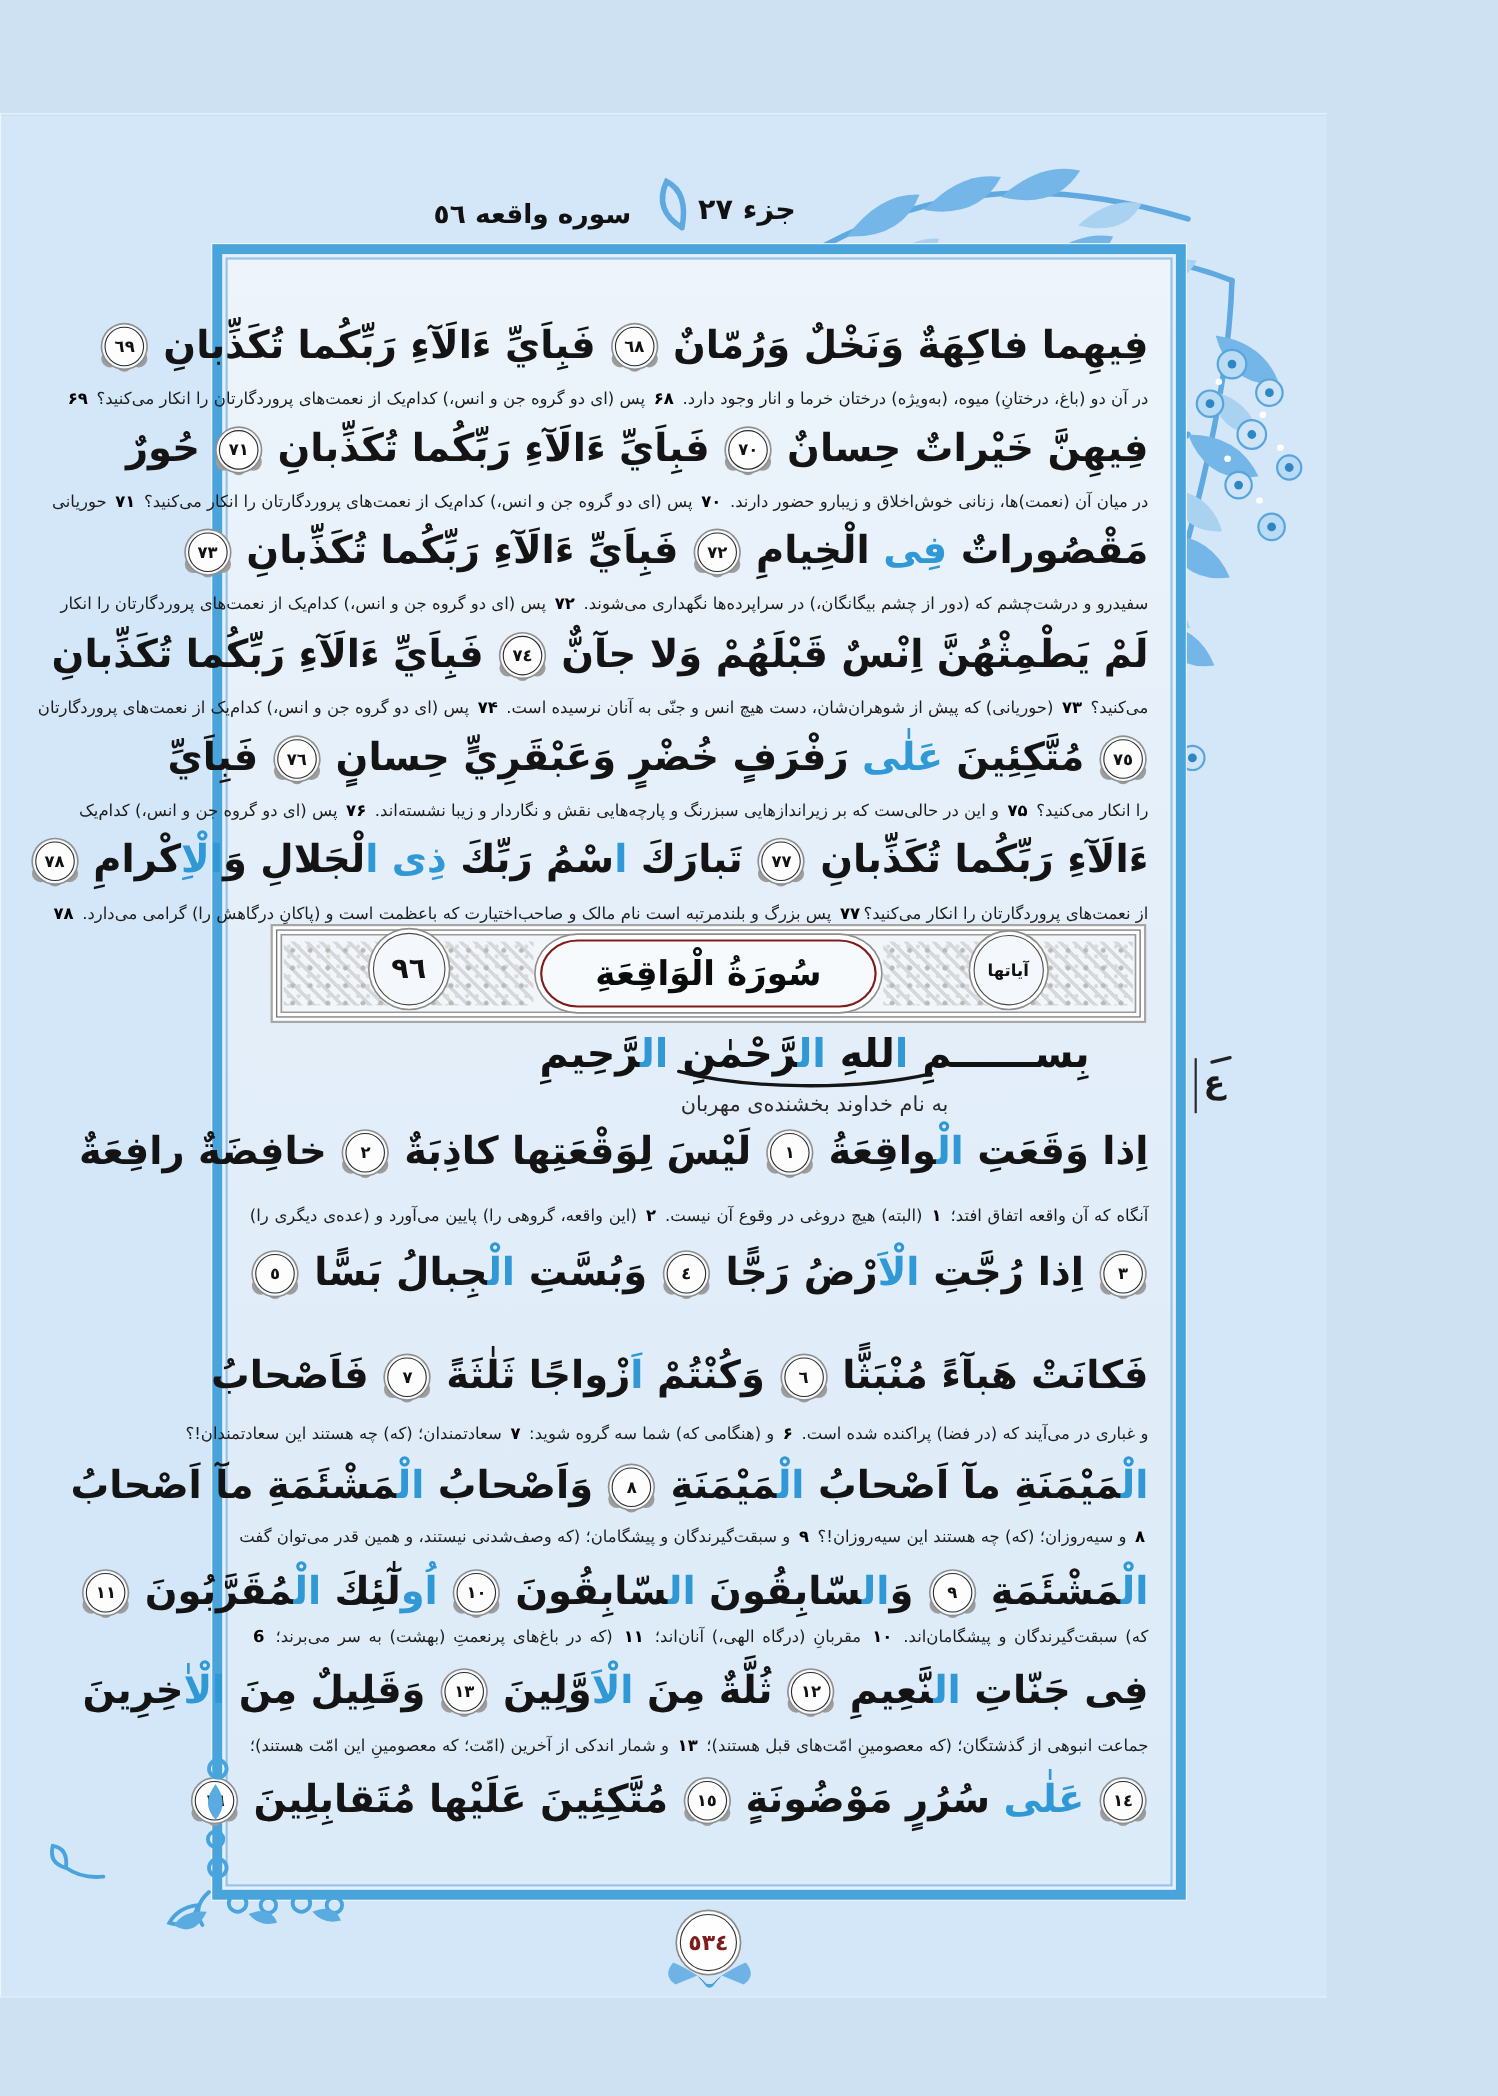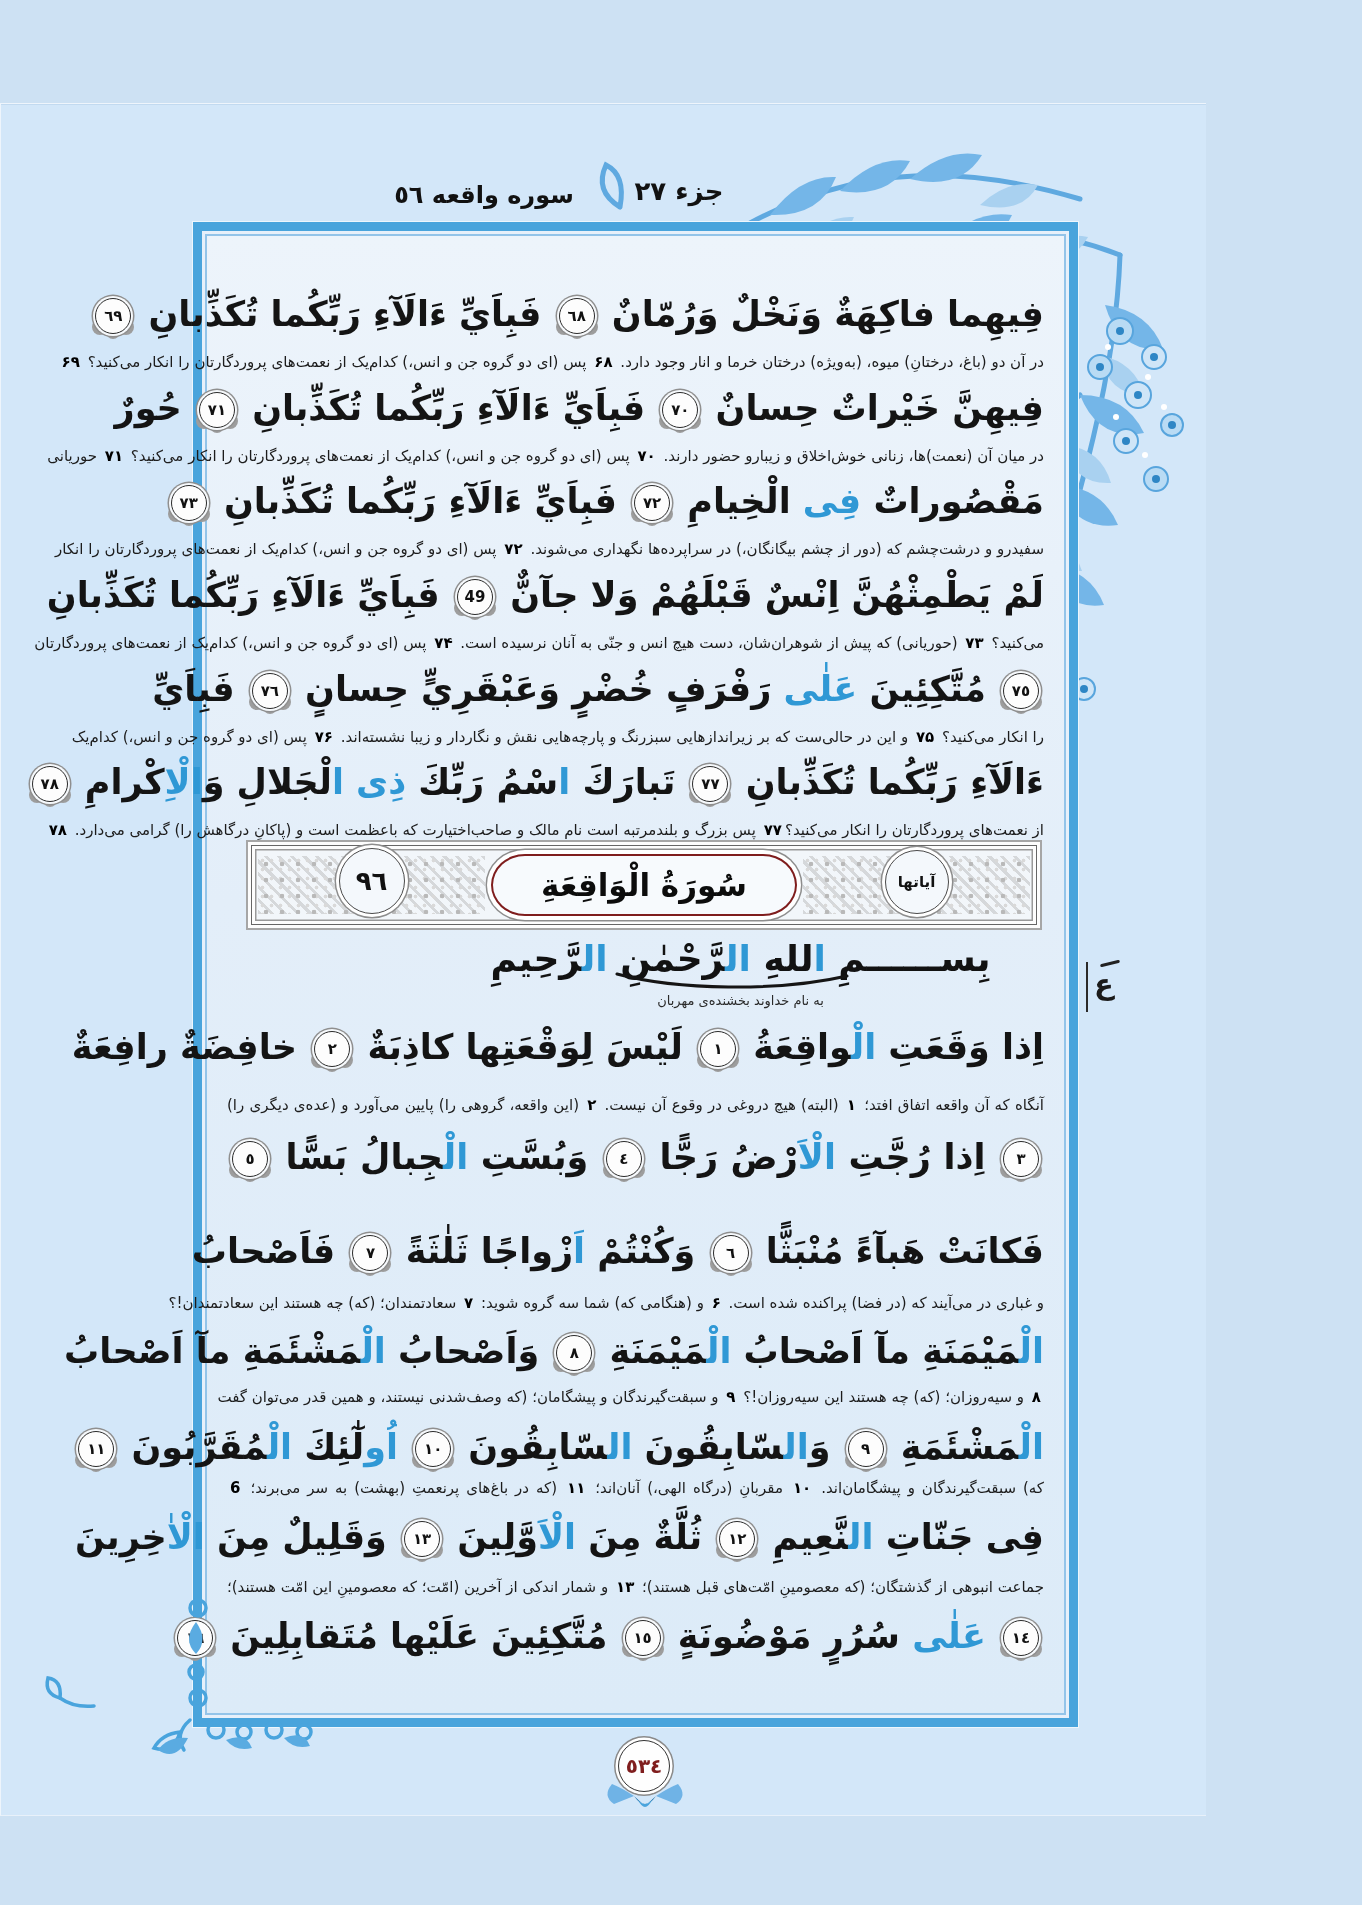--- a/index.html
+++ b/index.html
@@ -88,21 +88,21 @@
   }
   
   .bismillah{
     position:absolute;left:240px;right:30px;top:694px;height:60px;
     text-align:center;font-size:36px;font-weight:700;color:#121212;line-height:58px;
     direction:rtl;white-space:nowrap;
   }
   .bismillah-swash{position:absolute;left:0;top:0;width:100%;height:100%;pointer-events:none;}
   .bismillah-caption{
     position:absolute;left:240px;right:30px;top:757px;height:20px;
-    text-align:center;font-size:13px;color:#2a2a2a;direction:rtl;
+    text-align:center;font-size:19px;color:#2a2a2a;direction:rtl;
   }
   
   .ruku-marker{position:absolute;left:1086px;top:958px;width:44px;height:58px;}
   .ruku-marker .vline{position:absolute;left:0;top:4px;width:1.5px;height:50px;background:#2a2a2a;}
   .ruku-marker .glyph{
     position:absolute;left:8px;top:12px;font-size:29px;font-weight:700;color:#1a1a1a;line-height:1;
   }
   .ruku-marker .stroke{
     position:absolute;left:14px;top:4px;width:20px;height:3px;background:#222;
     border-radius:2px;transform:rotate(-14deg);
@@ -233,21 +233,21 @@
         </svg>
         <span id="bismillah-text"><span class="t">بِســــــمِ </span><span class="t blue">ا</span><span class="t">للهِ </span><span class="t blue">ال</span><span class="t">رَّحْمٰنِ </span><span class="t blue">ال</span><span class="t">رَّحِيمِ</span></span>
       </div>
       <div class="bismillah-caption">به نام خداوند بخشنده‌ی مهربان</div>
     <div class="row arabic" style="top: 47px;"><span class="t">فِيهِما فاكِهَةٌ وَنَخْلٌ وَرُمّانٌ </span><span class="medallion">٦٨</span><span class="t"> فَبِاَيِّ ءَالَآءِ رَبِّكُما تُكَذِّبانِ </span><span class="medallion">٦٩</span></div>
         <div class="row persian" style="top: 115px;"><span class="t">در آن دو (باغ، درختانِ) میوه، (به‌ویژه) درختان خرما و انار وجود دارد. </span><span class="fnum">۶۸</span><span class="t"> پس (ای دو گروه جن و انس،) کدام‌یک از نعمت‌های پروردگارتان را انکار می‌کنید؟ </span><span class="fnum">۶۹</span></div>
         <div class="row arabic" style="top: 141px;"><span class="t">فِيهِنَّ خَيْراتٌ حِسانٌ </span><span class="medallion">٧٠</span><span class="t"> فَبِاَيِّ ءَالَآءِ رَبِّكُما تُكَذِّبانِ </span><span class="medallion">٧١</span><span class="t"> حُورٌ</span></div>
         <div class="row persian" style="top: 209px;"><span class="t">در میان آن (نعمت)ها، زنانی خوش‌اخلاق و زیبارو حضور دارند. </span><span class="fnum">۷۰</span><span class="t"> پس (ای دو گروه جن و انس،) کدام‌یک از نعمت‌های پروردگارتان را انکار می‌کنید؟ </span><span class="fnum">۷۱</span><span class="t"> حوریانی</span></div>
         <div class="row arabic" style="top: 234px;"><span class="t">مَقْصُوراتٌ </span><span class="t blue">فِی </span><span class="t">الْخِيامِ </span><span class="medallion">٧٢</span><span class="t"> فَبِاَيِّ ءَالَآءِ رَبِّكُما تُكَذِّبانِ </span><span class="medallion">٧٣</span></div>
         <div class="row persian" style="top: 302px;"><span class="t">سفیدرو و درشت‌چشم که (دور از چشم بیگانگان،) در سراپرده‌ها نگهداری می‌شوند. </span><span class="fnum">۷۲</span><span class="t"> پس (ای دو گروه جن و انس،) کدام‌یک از نعمت‌های پروردگارتان را انکار</span></div>
-        <div class="row arabic" style="top: 328px;"><span class="t">لَمْ يَطْمِثْهُنَّ اِنْسٌ قَبْلَهُمْ وَلا جآنٌّ </span><span class="medallion">49</span><span class="t"> فَبِاَيِّ ءَالَآءِ رَبِّكُما تُكَذِّبانِ</span></div>
+        <div class="row arabic" style="top: 328px;"><span class="t">لَمْ يَطْمِثْهُنَّ اِنْسٌ قَبْلَهُمْ وَلا جآنٌّ </span><span class="medallion">٧٤</span><span class="t"> فَبِاَيِّ ءَالَآءِ رَبِّكُما تُكَذِّبانِ</span></div>
         <div class="row persian" style="top: 396px;"><span class="t">می‌کنید؟ </span><span class="fnum">۷۳</span><span class="t"> (حوریانی) که پیش از شوهران‌شان، دست هیچ انس و جنّی به آنان نرسیده است. </span><span class="fnum">۷۴</span><span class="t"> پس (ای دو گروه جن و انس،) کدام‌یک از نعمت‌های پروردگارتان</span></div>
         <div class="row arabic" style="top: 422px;"><span class="medallion">٧٥</span><span class="t"> مُتَّكِئِينَ </span><span class="t blue">عَلٰى </span><span class="t">رَفْرَفٍ خُضْرٍ وَعَبْقَرِيٍّ حِسانٍ </span><span class="medallion">٧٦</span><span class="t"> فَبِاَيِّ</span></div>
         <div class="row persian" style="top: 490px;"><span class="t">را انکار می‌کنید؟ </span><span class="fnum">۷۵</span><span class="t"> و این در حالی‌ست که بر زیراندازهایی سبزرنگ و پارچه‌هایی نقش و نگاردار و زیبا نشسته‌اند. </span><span class="fnum">۷۶</span><span class="t"> پس (ای دو گروه جن و انس،) کدام‌یک</span></div>
         <div class="row arabic" style="top: 515px;"><span class="t">ءَالَآءِ رَبِّكُما تُكَذِّبانِ </span><span class="medallion">٧٧</span><span class="t"> تَبارَكَ </span><span class="t blue">ا</span><span class="t">سْمُ رَبِّكَ </span><span class="t blue">ذِی </span><span class="t blue">ا</span><span class="t">لْجَلالِ وَ</span><span class="t blue">الْاِ</span><span class="t">كْرامِ </span><span class="medallion">٧٨</span></div>
         <div class="row persian" style="top: 583px;"><span class="t">از نعمت‌های پروردگارتان را انکار می‌کنید؟</span><span class="fnum">۷۷</span><span class="t"> پس بزرگ و بلندمرتبه است نام مالک و صاحب‌اختیارت که باعظمت است و (پاکانِ درگاهش را) گرامی می‌دارد. </span><span class="fnum">۷۸</span></div>
         <div class="row arabic" style="top: 780px;"><span class="t">اِذا وَقَعَتِ </span><span class="t blue">الْ</span><span class="t">واقِعَةُ </span><span class="medallion">١</span><span class="t"> لَيْسَ لِوَقْعَتِها كاذِبَةٌ </span><span class="medallion">٢</span><span class="t"> خافِضَةٌ رافِعَةٌ</span></div>
         <div class="row persian" style="top: 858px;"><span class="t">آنگاه که آن واقعه اتفاق افتد؛ </span><span class="fnum">۱</span><span class="t"> (البته) هیچ دروغی در وقوع آن نیست. </span><span class="fnum">۲</span><span class="t"> (این واقعه، گروهی را) پایین می‌آورد و (عده‌ی دیگری را)</span></div>
         <div class="row arabic" style="top: 890px;"><span class="medallion">٣</span><span class="t"> اِذا رُجَّتِ </span><span class="t blue">الْاَ</span><span class="t">رْضُ رَجًّا </span><span class="medallion">٤</span><span class="t"> وَبُسَّتِ </span><span class="t blue">الْ</span><span class="t">جِبالُ بَسًّا </span><span class="medallion">٥</span></div>
         <div class="row arabic" style="top: 984px;"><span class="t">فَكانَتْ هَبآءً مُنْبَثًّا </span><span class="medallion">٦</span><span class="t"> وَكُنْتُمْ </span><span class="t blue">اَ</span><span class="t">زْواجًا ثَلٰثَةً </span><span class="medallion">٧</span><span class="t"> فَاَصْحابُ</span></div>
         <div class="row persian" style="top: 1056px;"><span class="t">و غباری در می‌آیند که (در فضا) پراکنده شده است. </span><span class="fnum">۶</span><span class="t"> و (هنگامی که) شما سه گروه شوید: </span><span class="fnum">۷</span><span class="t"> سعادتمندان؛ (که) چه هستند این سعادتمندان!؟</span></div>

